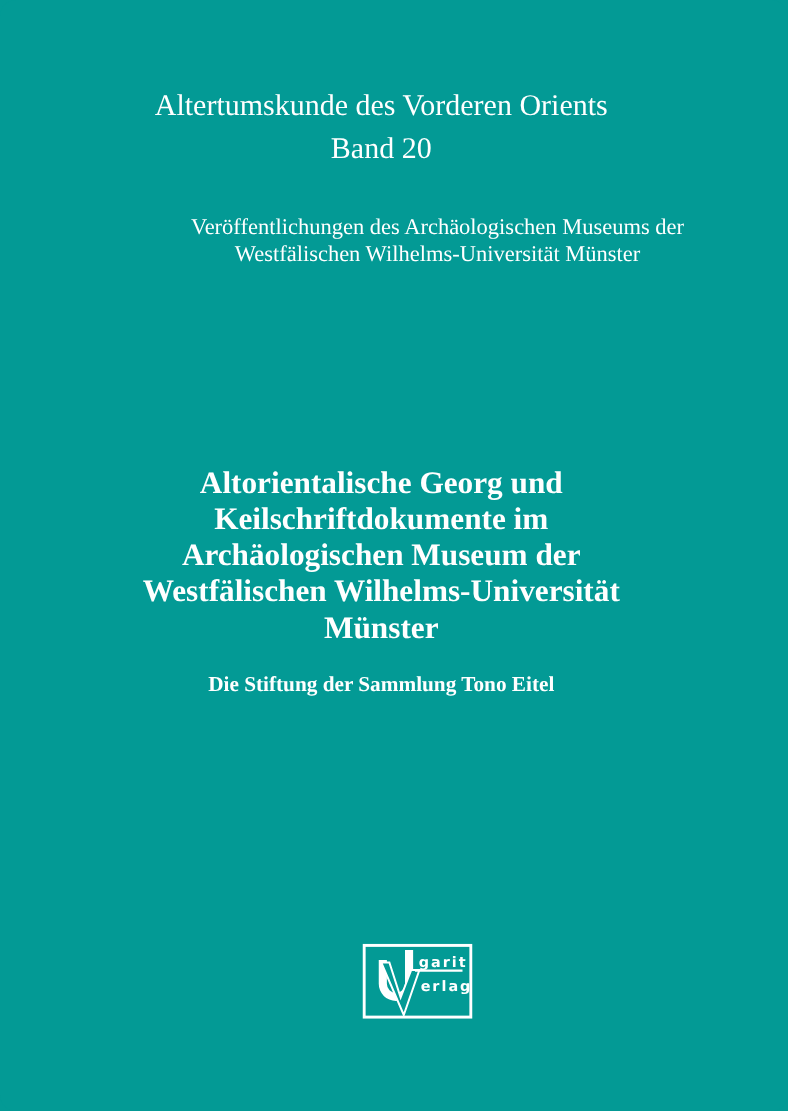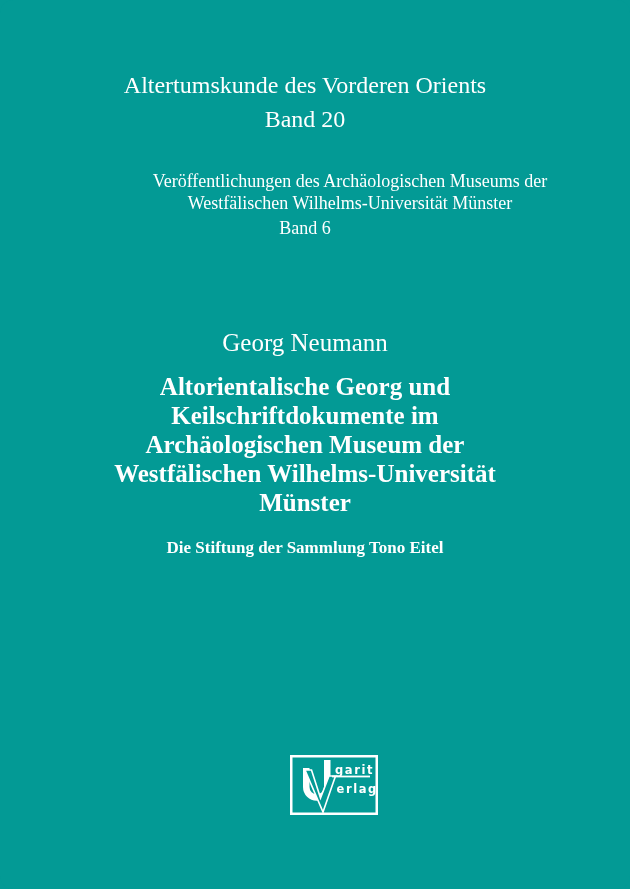--- a/index.html
+++ b/index.html
@@ -56,23 +56,21 @@
 
   <div class="tblock series-title">Altertumskunde des Vorderen Orients</div>
 
   <div class="tblock series-band">Band 20</div>
 
   <div class="tblock subseries">
     <div>Veröffentlichungen des Archäologischen Museums der</div>
     <div>Westfälischen Wilhelms-Universität Münster</div>
   </div>
 
-  <div class="tblock subseries-band">Band 6</div>
 
-  <div class="tblock author">Georg Neumann</div>
 
   <div class="tblock book-title">
     <div>Altorientalische Georg und</div>
     <div>Keilschriftdokumente im</div>
     <div>Archäologischen Museum der</div>
     <div>Westfälischen Wilhelms-Universität</div>
     <div>Münster</div>
   </div>
 
   <div class="tblock subtitle">Die Stiftung der Sammlung Tono Eitel</div>

